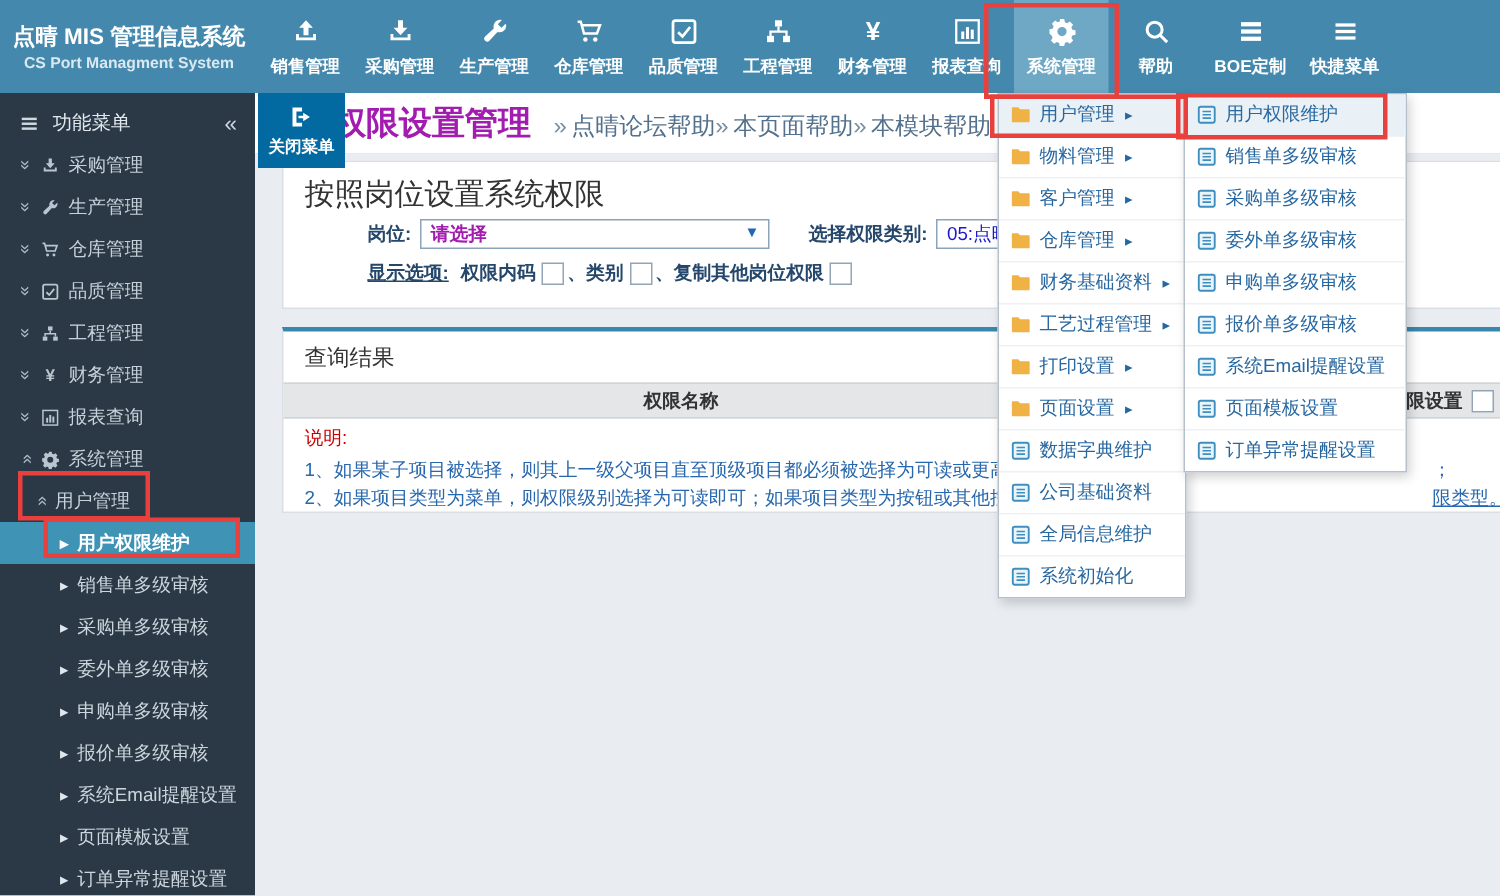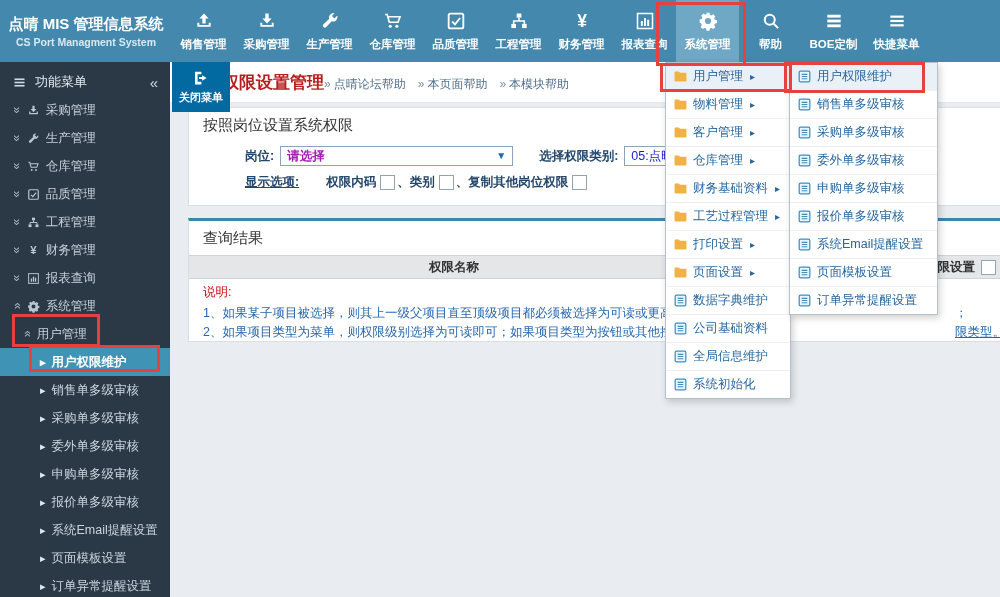--- a/index.html
+++ b/index.html
@@ -34,30 +34,30 @@
   .side-item.leaf{padding-left:40px;color:#ccd6dd;}
   .side-item.selected{background:#3f94b5;color:#fff;font-weight:700;}
   .side-item.selected .arrow{color:#fff;}
   .chev{display:inline-block;font-size:12px;line-height:1;color:#aebcc6;transform:rotate(90deg);}
   .chev.up{transform:rotate(-90deg);}
   .arrow{font-size:11px;color:#dfe7ec;}
 
   
   .content{position:absolute;left:170px;top:62px;right:0;bottom:0;background:#e9edf2;}
   .titlebar{position:absolute;left:0;top:0;right:0;height:40px;background:#fff;border-bottom:1px solid #e2e8ee;display:flex;align-items:center;}
-  .page-title{margin-left:52px;font-size:17px;font-weight:700;color:#b91c1c;white-space:nowrap;}
-  .crumbs{margin-left:0;display:flex;gap:12px;font-size:12px;color:#53708c;padding-top:4px;}
+  .page-title{margin-left:52px;font-size:22px;font-weight:700;color:#a21caf;white-space:nowrap;}
+  .crumbs{margin-left:15px;display:flex;font-size:16px;color:#53708c;padding-top:4px;}
   .crumb{cursor:pointer;white-space:nowrap;}
   .crumb .sep{margin-right:3px;color:#7a8fa3;}
   .close-btn{position:absolute;left:2px;top:0;width:58px;height:50px;background:#0369a1;color:#fff;z-index:6;
              display:flex;flex-direction:column;align-items:center;justify-content:center;gap:3px;cursor:pointer;}
   .close-btn .lbl{font-size:11px;font-weight:700;}
 
   .panel1{position:absolute;left:18px;right:0;top:45px;height:99px;background:#fff;border:1px solid #d9dfe7;border-right:none;box-sizing:border-box;}
-  .p-title{padding:8px 0 0 14px;font-size:15px;color:#333;}
+  .p-title{padding:8px 0 0 14px;font-size:20px;color:#333;}
   .form-row{position:absolute;left:56px;display:flex;align-items:center;font-size:12.5px;}
   .row1{top:38px;}
   .row2{top:66px;}
   .flabel{font-weight:700;color:#25476b;white-space:nowrap;}
   .select{width:233px;height:20px;border:1px solid #8ba4bc;background:#fff;display:flex;align-items:center;justify-content:space-between;padding:0 6px;margin-left:6px;box-sizing:border-box;cursor:pointer;}
   .sel-val{color:#a21caf;font-weight:700;font-size:12.5px;}
   .caret{color:#2068b0;font-size:10px;line-height:1;}
   .gap26{width:26px;}
   .valbox{min-width:196px;height:20px;border:1px solid #8ba4bc;background:#fff;display:flex;align-items:center;padding:0 6px;margin-left:6px;box-sizing:border-box;color:#1a1acc;font-size:12.5px;cursor:pointer;white-space:nowrap;}
   .opt-label{font-weight:700;color:#25476b;text-decoration:underline;margin-right:8px;white-space:nowrap;}
@@ -440,21 +440,21 @@
       <span class="select">
         <span class="sel-val">请选择</span>
         <span class="caret">▼</span>
       </span>
       <span class="gap26"></span>
       <span class="flabel">选择权限类别:</span>
       <span class="valbox">05:点晴ERP子系统</span>
     </div>
     <div class="form-row row2">
       <span class="opt-label">显示选项:</span>
-      <span style="display:flex;align-items:center;margin-left:19px;">
+      <span style="display:flex;align-items:center;">
 
           <span class="opt-item">
             <span>权限内码</span>
             <span class="cb"></span>
             <span>、</span>
           </span>
 
           <span class="opt-item">
             <span>类别</span>
             <span class="cb"></span>

